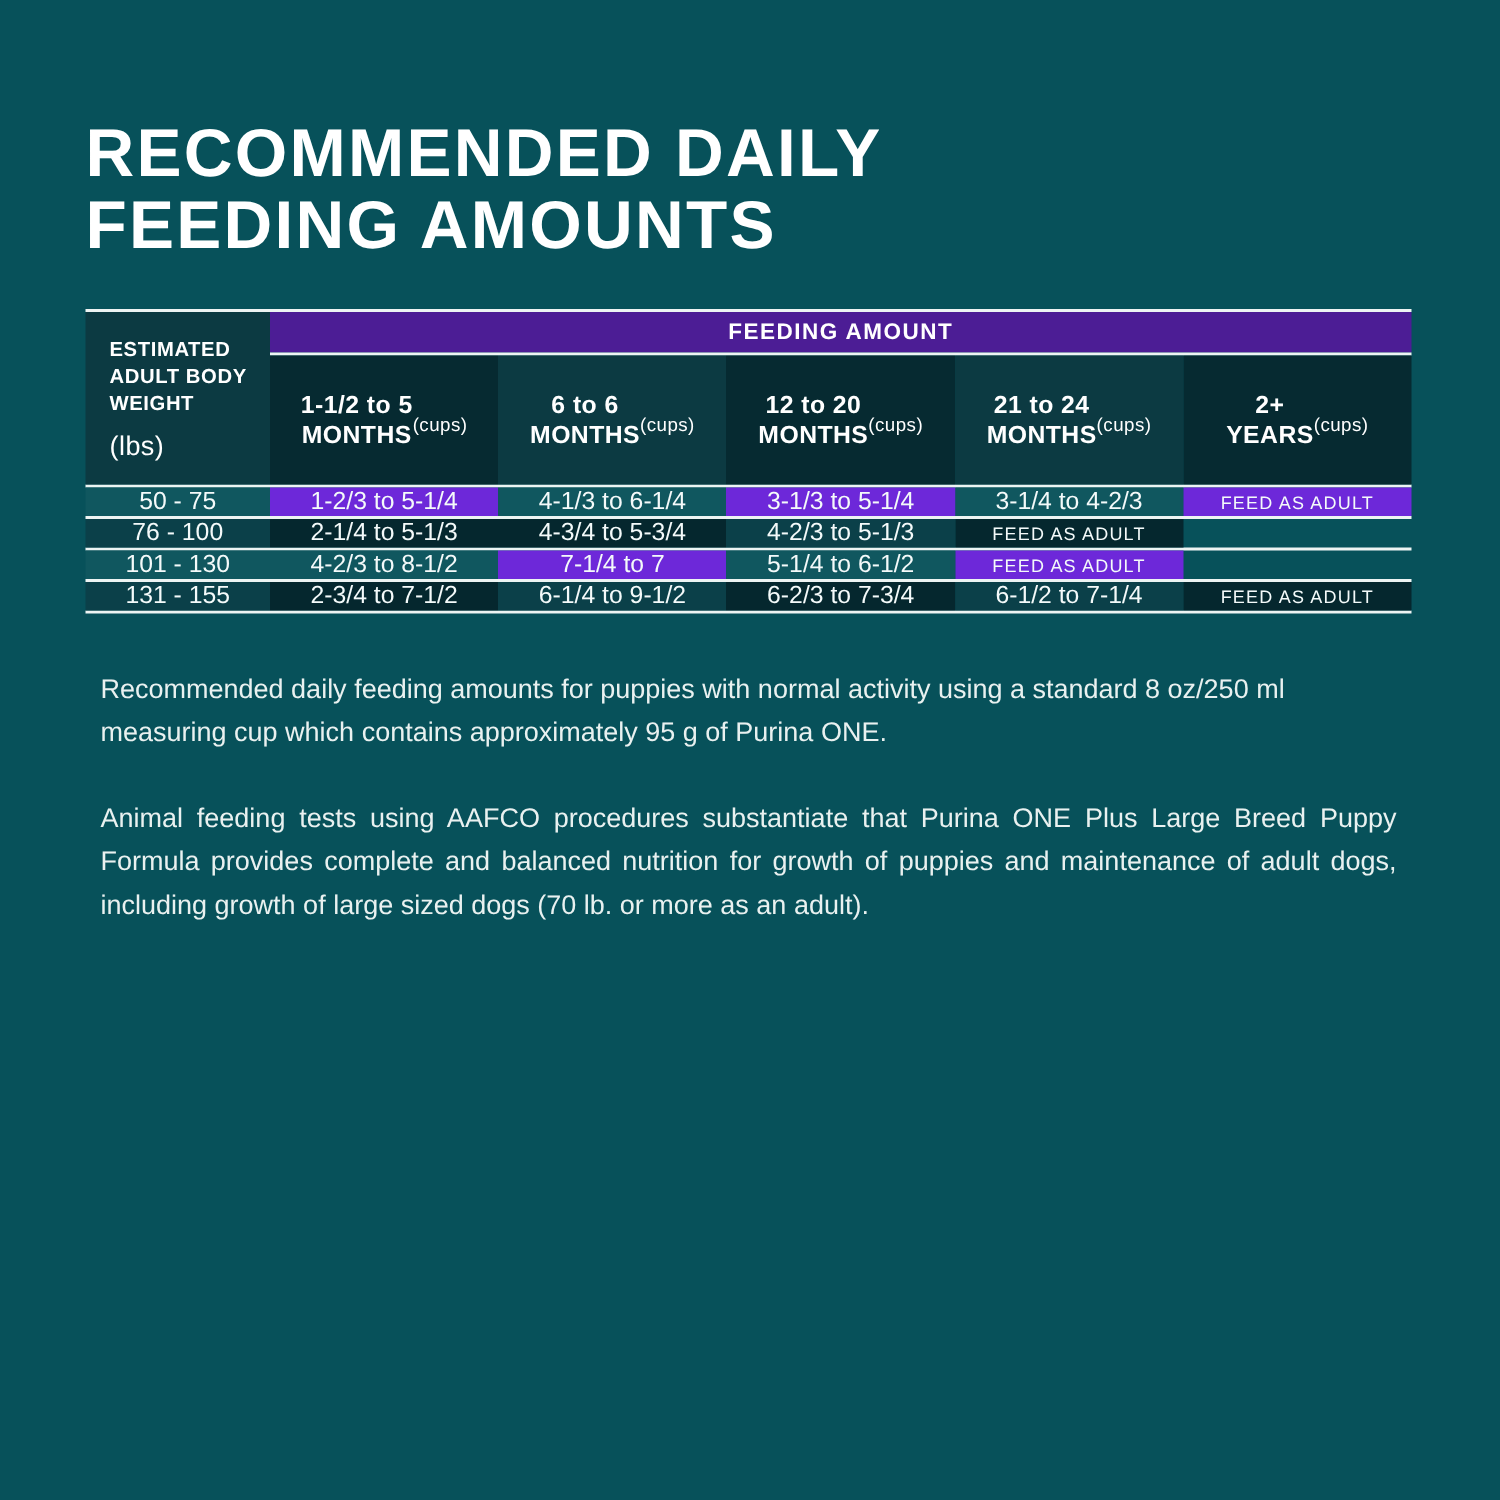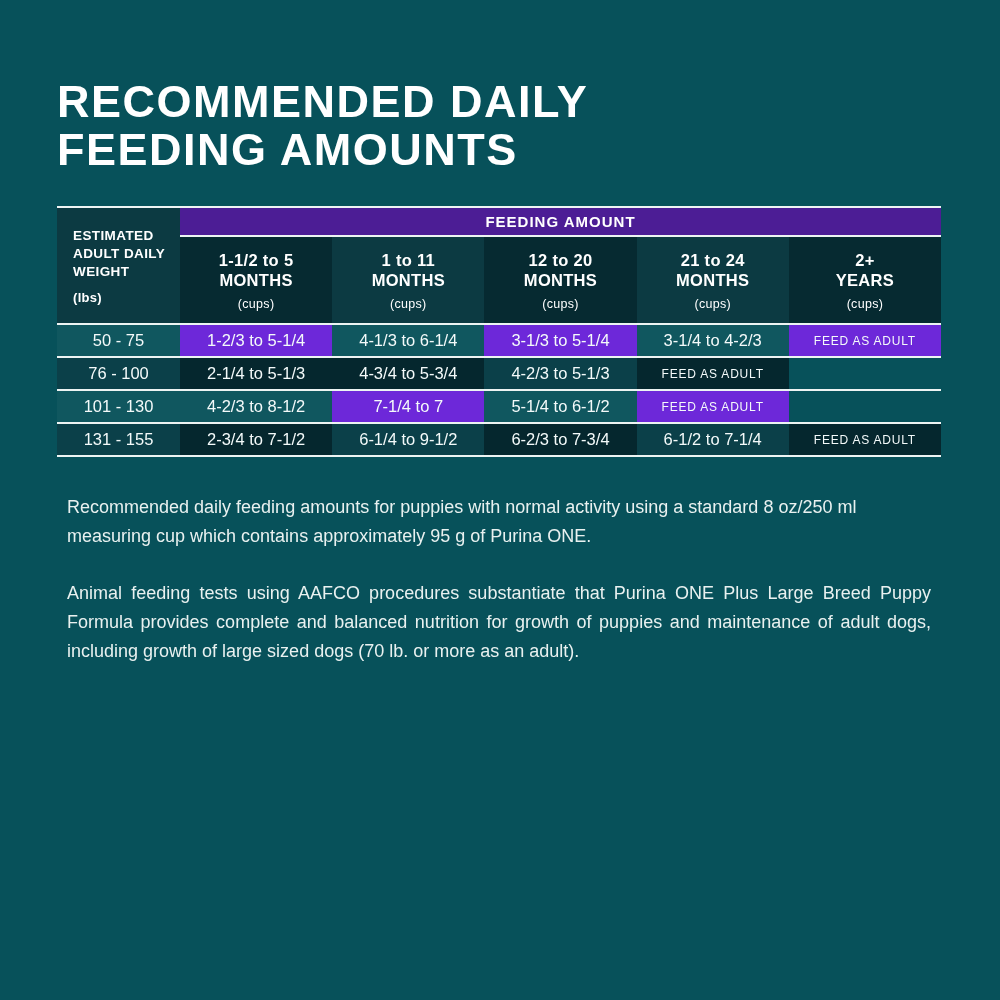--- a/index.html
+++ b/index.html
@@ -53,22 +53,22 @@
     box-sizing: border-box;
   }
   .weight-head .wh-label {
     font-size: 13.5px;
     font-weight: bold;
     line-height: 1.32;
     letter-spacing: 0.4px;
     width: 100px;
   }
   .weight-head .wh-unit {
-    font-size: 13px;
-    font-weight: bold;
+    font-size: 18px;
+    font-weight: normal;
     margin-top: 9px;
     letter-spacing: 0.3px;
   }
   .banner {
     grid-column: 2 / 7;
     grid-row: 1;
     background: #4c1d95;
     display: flex;
     align-items: center;
     justify-content: center;
@@ -77,34 +77,33 @@
     letter-spacing: 1px;
   }
   .banner-line {
     grid-column: 2 / 7;
     grid-row: 2;
     background: #EDF4F3;
   }
   .col-head {
     grid-row: 3;
     display: flex;
-    flex-direction: column;
     align-items: center;
     justify-content: center;
     text-align: center;
   }
   .col-head .ch-range { font-size: 16.5px; font-weight: bold; line-height: 1.25; letter-spacing: 0.3px; }
   .col-head .ch-unit  { font-size: 12.5px; font-weight: normal; margin-top: 6px; letter-spacing: 0.3px; }
   .col-dark  { background: #062A31; }
   .col-light { background: #0C3A42; }
 
   .trow {
     display: grid;
     grid-template-columns: 123px repeat(5, 1fr);
-    height: 31px;
+    height: 19px;
   }
   .cell {
     display: flex;
     align-items: center;
     justify-content: center;
     font-size: 16.5px;
     color: #F4FAFA;
     white-space: nowrap;
   }
   .row-odd  .c-light { background: #10575F; }
@@ -134,33 +133,33 @@
   <h1 class="title">
     <span>RECOMMENDED DAILY</span><br>
     <span>FEEDING AMOUNTS</span>
   </h1>
 
   <div class="ftable">
     <div class="hline"></div>
 
     <div class="thead">
       <div class="weight-head">
-        <div class="wh-label">ESTIMATED ADULT DAILY WEIGHT</div>
+        <div class="wh-label">ESTIMATED ADULT BODY WEIGHT</div>
         <div class="wh-unit">(lbs)</div>
       </div>
 
       <div class="banner">FEEDING AMOUNT</div>
       <div class="banner-line"></div>
 
       <div class="col-head col-dark" style="grid-column:2">
         <div class="ch-range"><span>1-1/2 to 5</span><br><span>MONTHS</span></div>
         <div class="ch-unit">(cups)</div>
       </div>
       <div class="col-head col-light" style="grid-column:3">
-        <div class="ch-range"><span>1 to 11</span><br><span>MONTHS</span></div>
+        <div class="ch-range"><span>6 to 6</span><br><span>MONTHS</span></div>
         <div class="ch-unit">(cups)</div>
       </div>
       <div class="col-head col-dark" style="grid-column:4">
         <div class="ch-range"><span>12 to 20</span><br><span>MONTHS</span></div>
         <div class="ch-unit">(cups)</div>
       </div>
       <div class="col-head col-light" style="grid-column:5">
         <div class="ch-range"><span>21 to 24</span><br><span>MONTHS</span></div>
         <div class="ch-unit">(cups)</div>
       </div>

